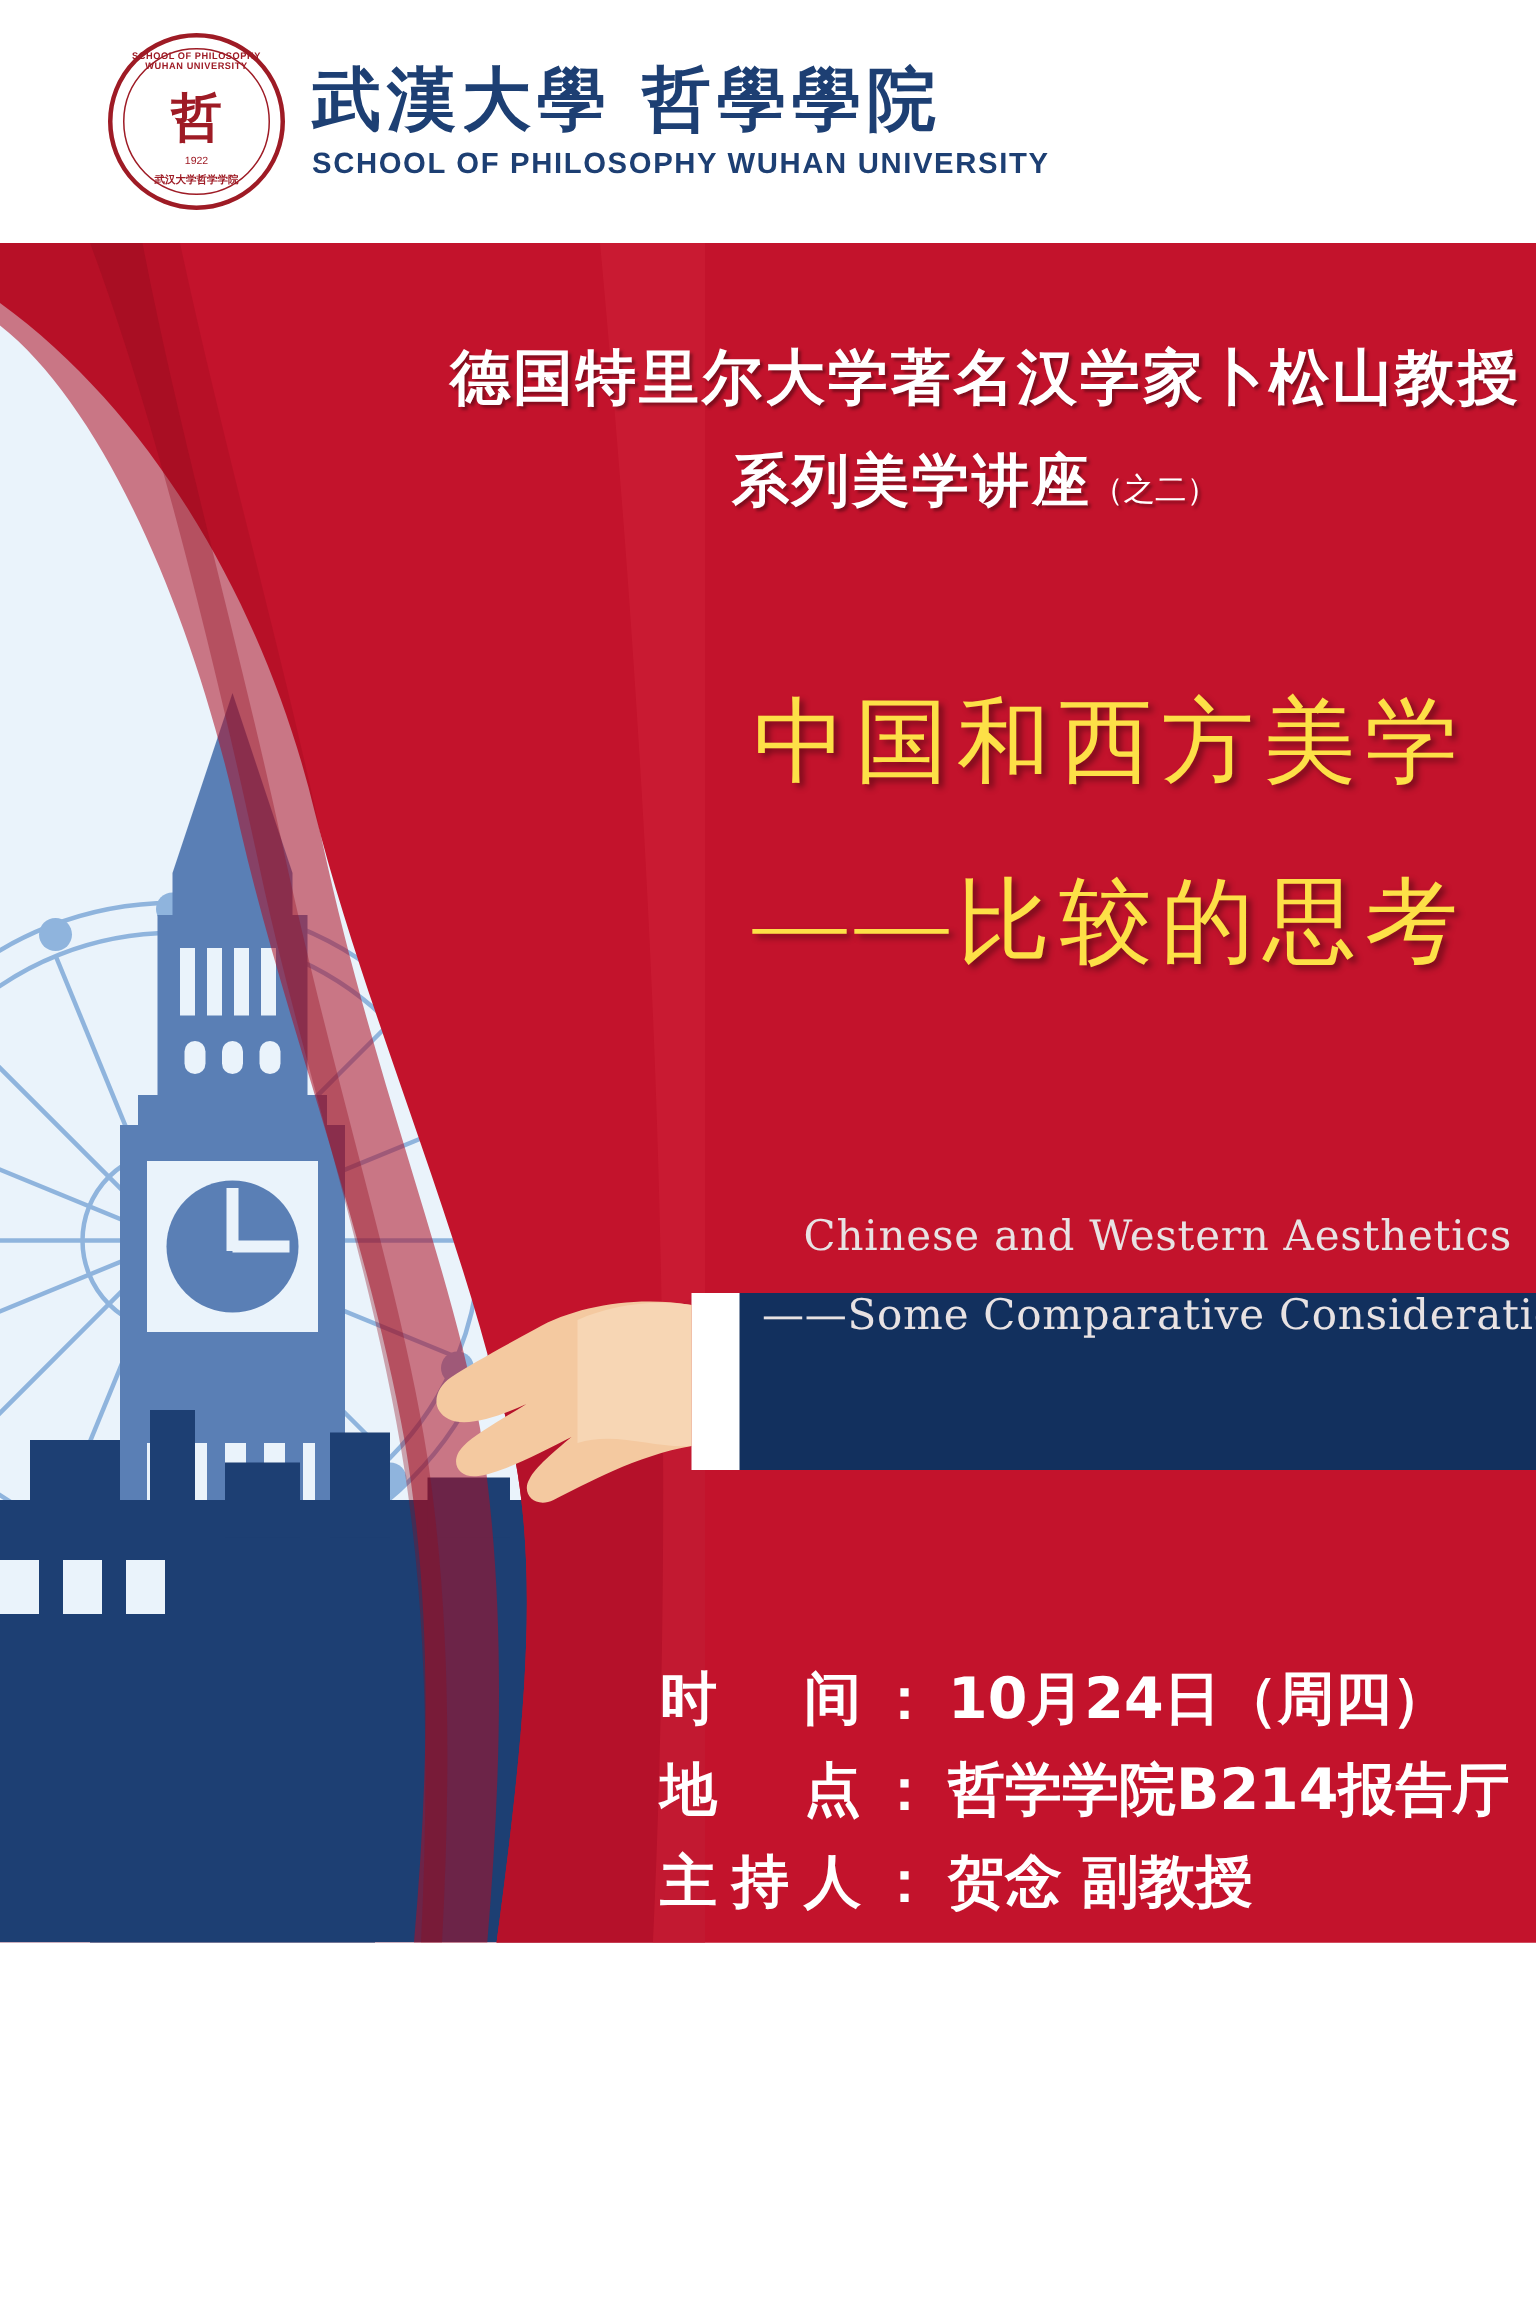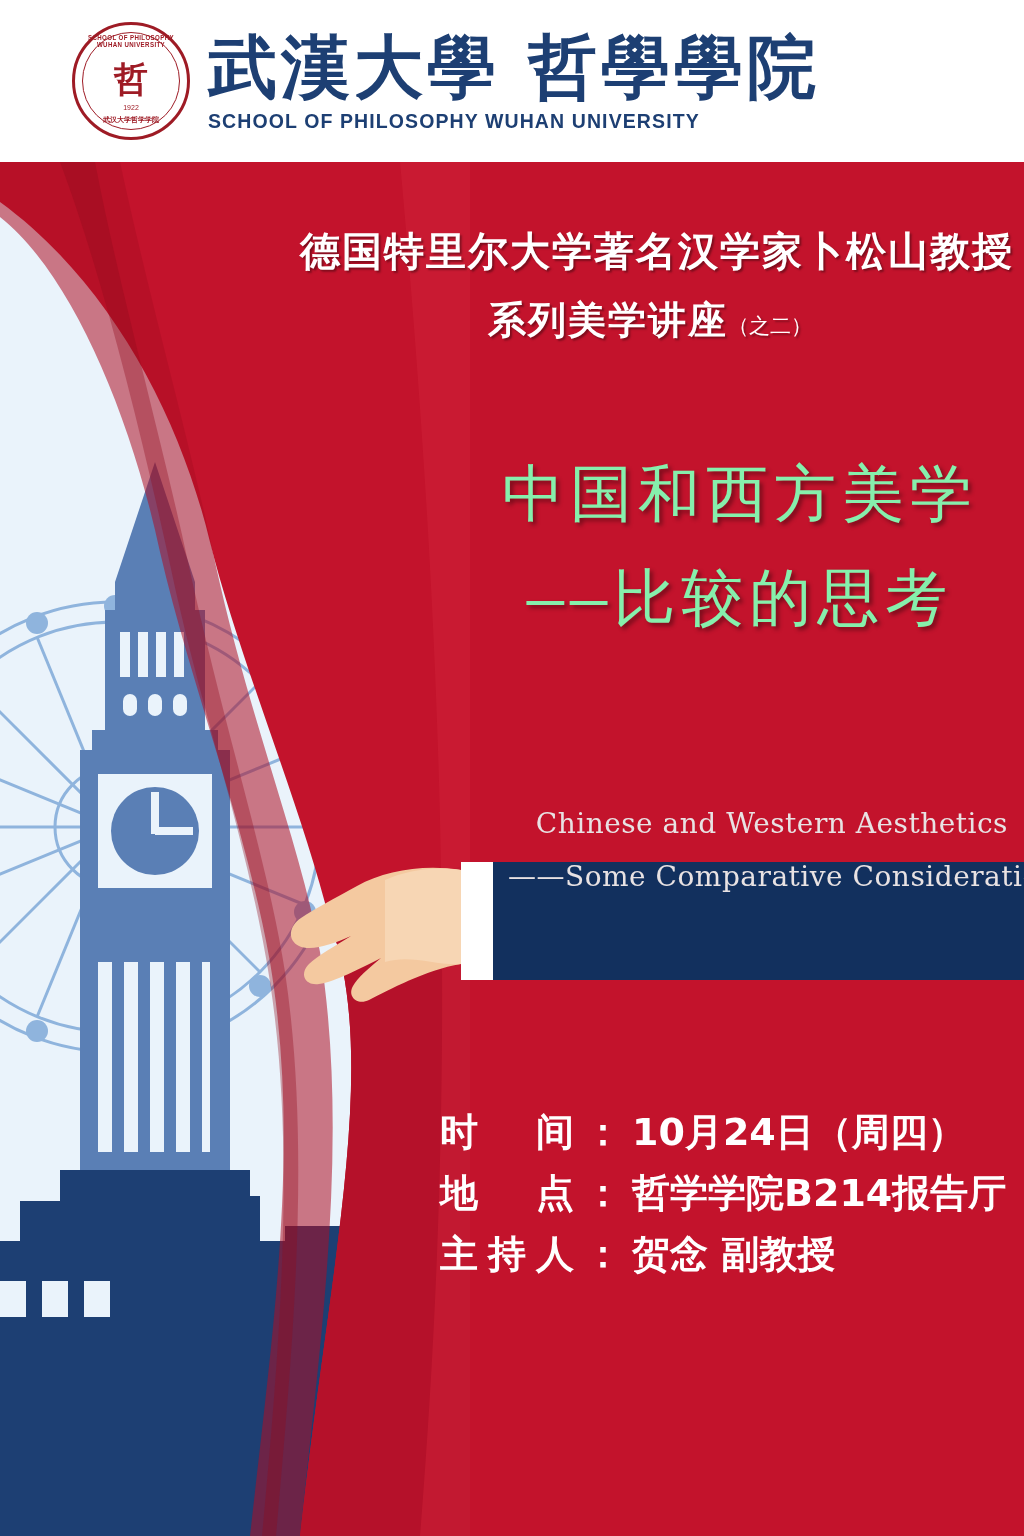--- a/index.html
+++ b/index.html
@@ -84,42 +84,42 @@
     font-weight: bold;
     font-family: "DejaVu Serif", serif;
     line-height: 1;
   }
   .wordmark {
     margin-left: 18px;
   }
   .wordmark .cn {
     font-family: "DejaVu Serif", serif;
     color: #1d3f73;
-    font-size: 69px;
+    font-size: 46px;
     font-weight: bold;
     letter-spacing: 4px;
     line-height: 1.1;
     white-space: nowrap;
   }
   .wordmark .en {
     margin-top: 6px;
     font-family: "Liberation Sans", sans-serif;
     color: #1d3f73;
     font-size: 19.5px;
     font-weight: bold;
     letter-spacing: 1.1px;
     white-space: nowrap;
   }
 
   
   .body-area {
     position: absolute;
     left: 0; top: 162px;
     width: 1024px;
-    height: 1374px;
+    height: 1133px;
     background: #c3132c;
     overflow: hidden;
   }
 
   
   .blue-bg {
     position: absolute;
     left: 0; top: 0;
     width: 470px;
     height: 1374px;
@@ -199,33 +199,33 @@
     letter-spacing: 0;
     margin-top: 32px;
   }
 
   
   .title-cn {
     position: absolute;
     left: 470px;
     top: 290px;
     width: 540px;
-    color: #86efac;
+    color: #fde047;
     text-align: center;
     z-index: 25;
-    font-family: Liberation Mono, monospace;
+    font-family: Liberation Serif, serif;
   }
   .title-cn .t1 {
     font-size: 62px;
     letter-spacing: 6px;
     text-shadow: 3px 3px 4px rgba(0,0,0,.4);
     white-space: nowrap;
   }
   .title-cn .t2 {
-    margin-top: 20px;
+    margin-top: 36px;
     font-size: 62px;
     letter-spacing: 6px;
     text-shadow: 3px 3px 4px rgba(0,0,0,.4);
     white-space: nowrap;
   }
 
   
   .subtitle-en {
     position: absolute;
     left: 508px;

